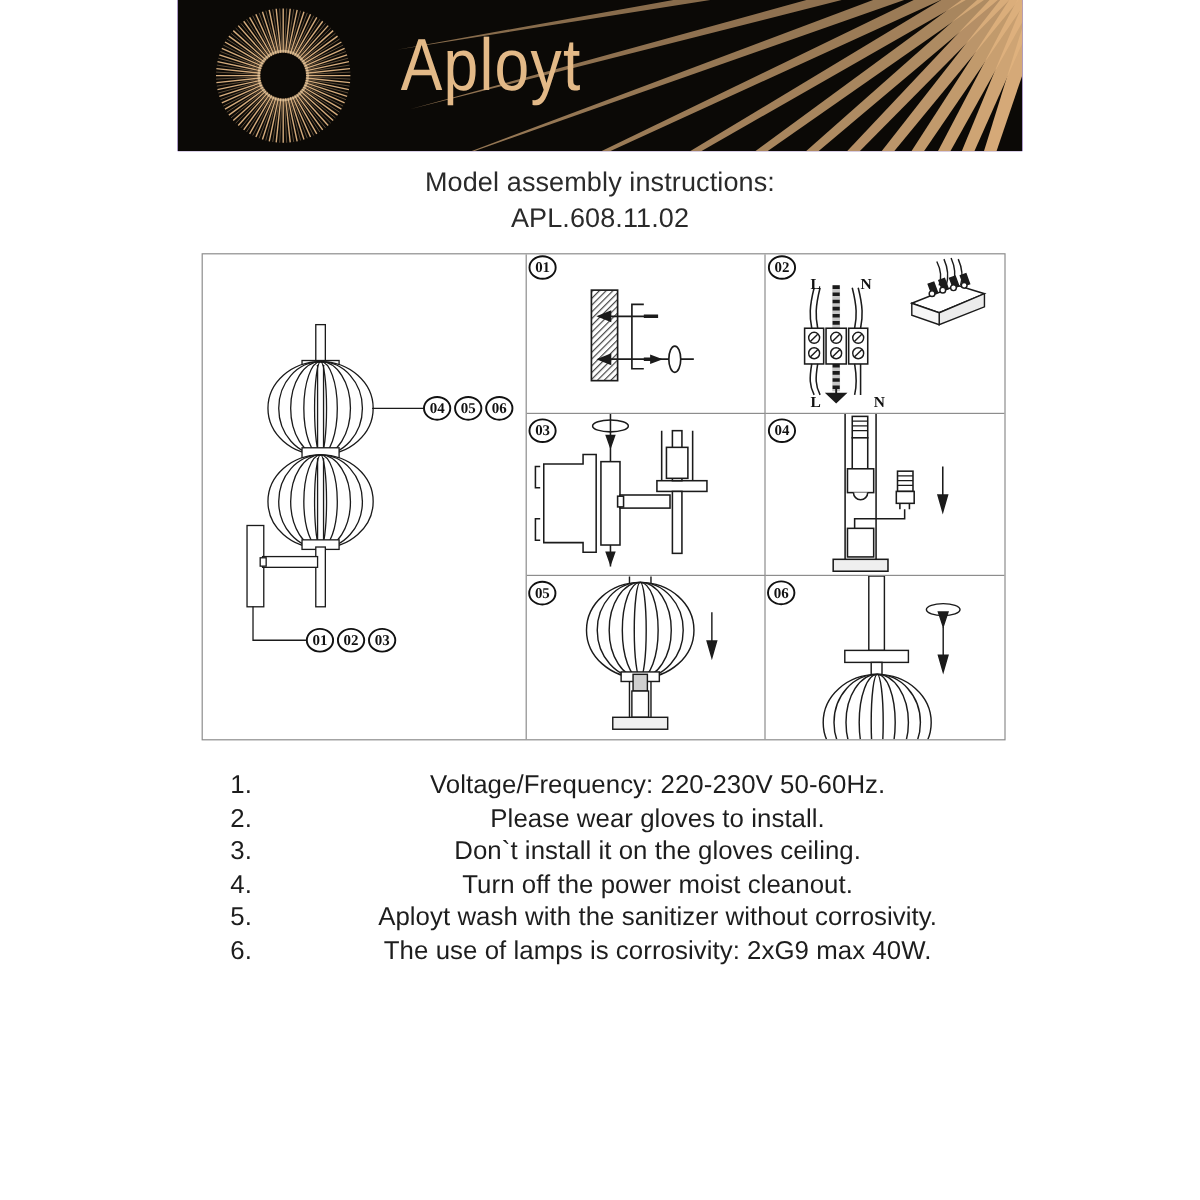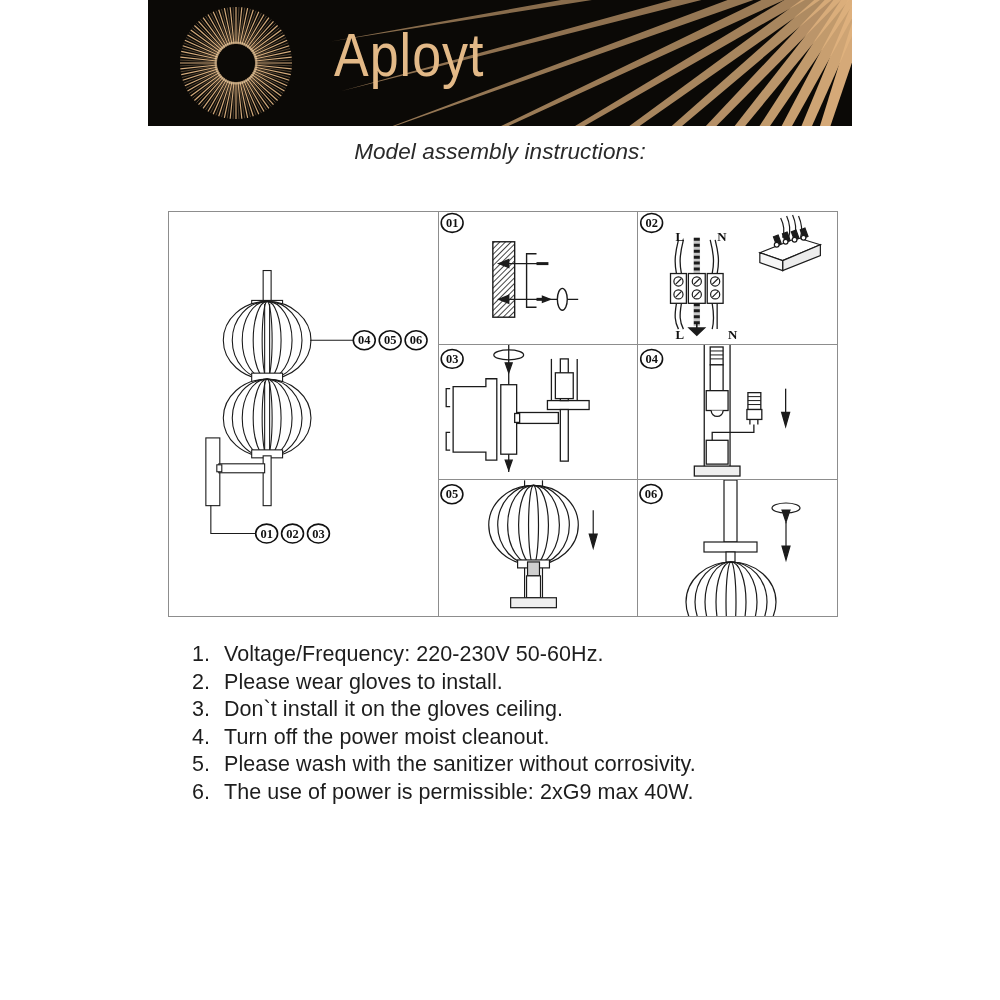--- a/index.html
+++ b/index.html
@@ -22,21 +22,20 @@
     font-family:"Liberation Sans", sans-serif;
     font-size:52px;letter-spacing:1px;color:#e3b987;
     font-weight:300;line-height:1;
     transform:scaleY(1.18);transform-origin:left top;
   }
 
   
   .title-block{
     position:absolute;left:0;top:137px;width:1000px;text-align:center;
     color:#2a2a2a;
-    font-style:italic;
   }
   .title-line{font-size:22.5px;line-height:30px;font-weight:400;letter-spacing:.1px;}
 
   
   .grid{
     position:absolute;left:168px;top:211px;width:670px;height:406px;
     border:1.1px solid #8d8d8d;box-sizing:border-box;
   }
   .cell{position:absolute;box-sizing:border-box;overflow:hidden;}
   .cell-main{left:0;top:0;width:270px;height:404px;border-right:1.1px solid #8d8d8d;}
@@ -51,21 +50,21 @@
   
   .notes{
     position:absolute;left:172px;top:641px;width:700px;color:#1d1d1d;
   }
   .note{
     display:flex;align-items:baseline;
     font-size:21.5px;line-height:27.5px;letter-spacing:.05px;
     white-space:nowrap;
   }
   .note-num{width:38px;flex:0 0 38px;text-align:right;padding-right:14px;}
-  .note-txt{flex:1 1 auto;}
+  .note-txt{flex:1 1 auto;text-align:center;}
 </style>
 </head>
 <body>
 
 <div class="page">
 
   <div class="header">
     <svg class="header-svg" viewBox="0 0 704 126">
       <defs>
         <radialGradient id="burstFade" cx="0.5" cy="0.5" r="0.5">
@@ -252,20 +251,21 @@
           <path d="M 735.6 -57.3
        L 734.4 -46.7
        L 178.1 -110.5 Z" fill="#e0b27e" fill-opacity="0.50"></path>
         </g>
     </svg>
     <div class="wordmark">Aployt</div>
   </div>
 
   <div class="title-block">
     <div class="title-line">Model assembly instructions:</div>
+    <div class="title-line">APL.608.11.02</div>
   </div>
 
   <div class="grid">
 
     <div class="cell cell-main">
       <svg viewBox="0 0 270 404">
         <g fill="none" stroke="#1b1b1b" stroke-width="1.1" stroke-linecap="round">
 
           <rect x="94.5" y="58" width="8" height="34" fill="#fff"></rect>
 
@@ -588,21 +588,21 @@
     <div class="note">
       <span class="note-num">3.</span>
       <span class="note-txt">Don`t install it on the gloves ceiling.</span>
     </div>
     <div class="note">
       <span class="note-num">4.</span>
       <span class="note-txt">Turn off the power moist cleanout.</span>
     </div>
     <div class="note">
       <span class="note-num">5.</span>
-      <span class="note-txt">Please wash with the sanitizer without corrosivity.</span>
+      <span class="note-txt">Aployt wash with the sanitizer without corrosivity.</span>
     </div>
     <div class="note">
       <span class="note-num">6.</span>
-      <span class="note-txt">The use of power is permissible: 2xG9 max 40W.</span>
+      <span class="note-txt">The use of lamps is corrosivity: 2xG9 max 40W.</span>
     </div>
   </div>
 
 </div>
 
 </body></html>

